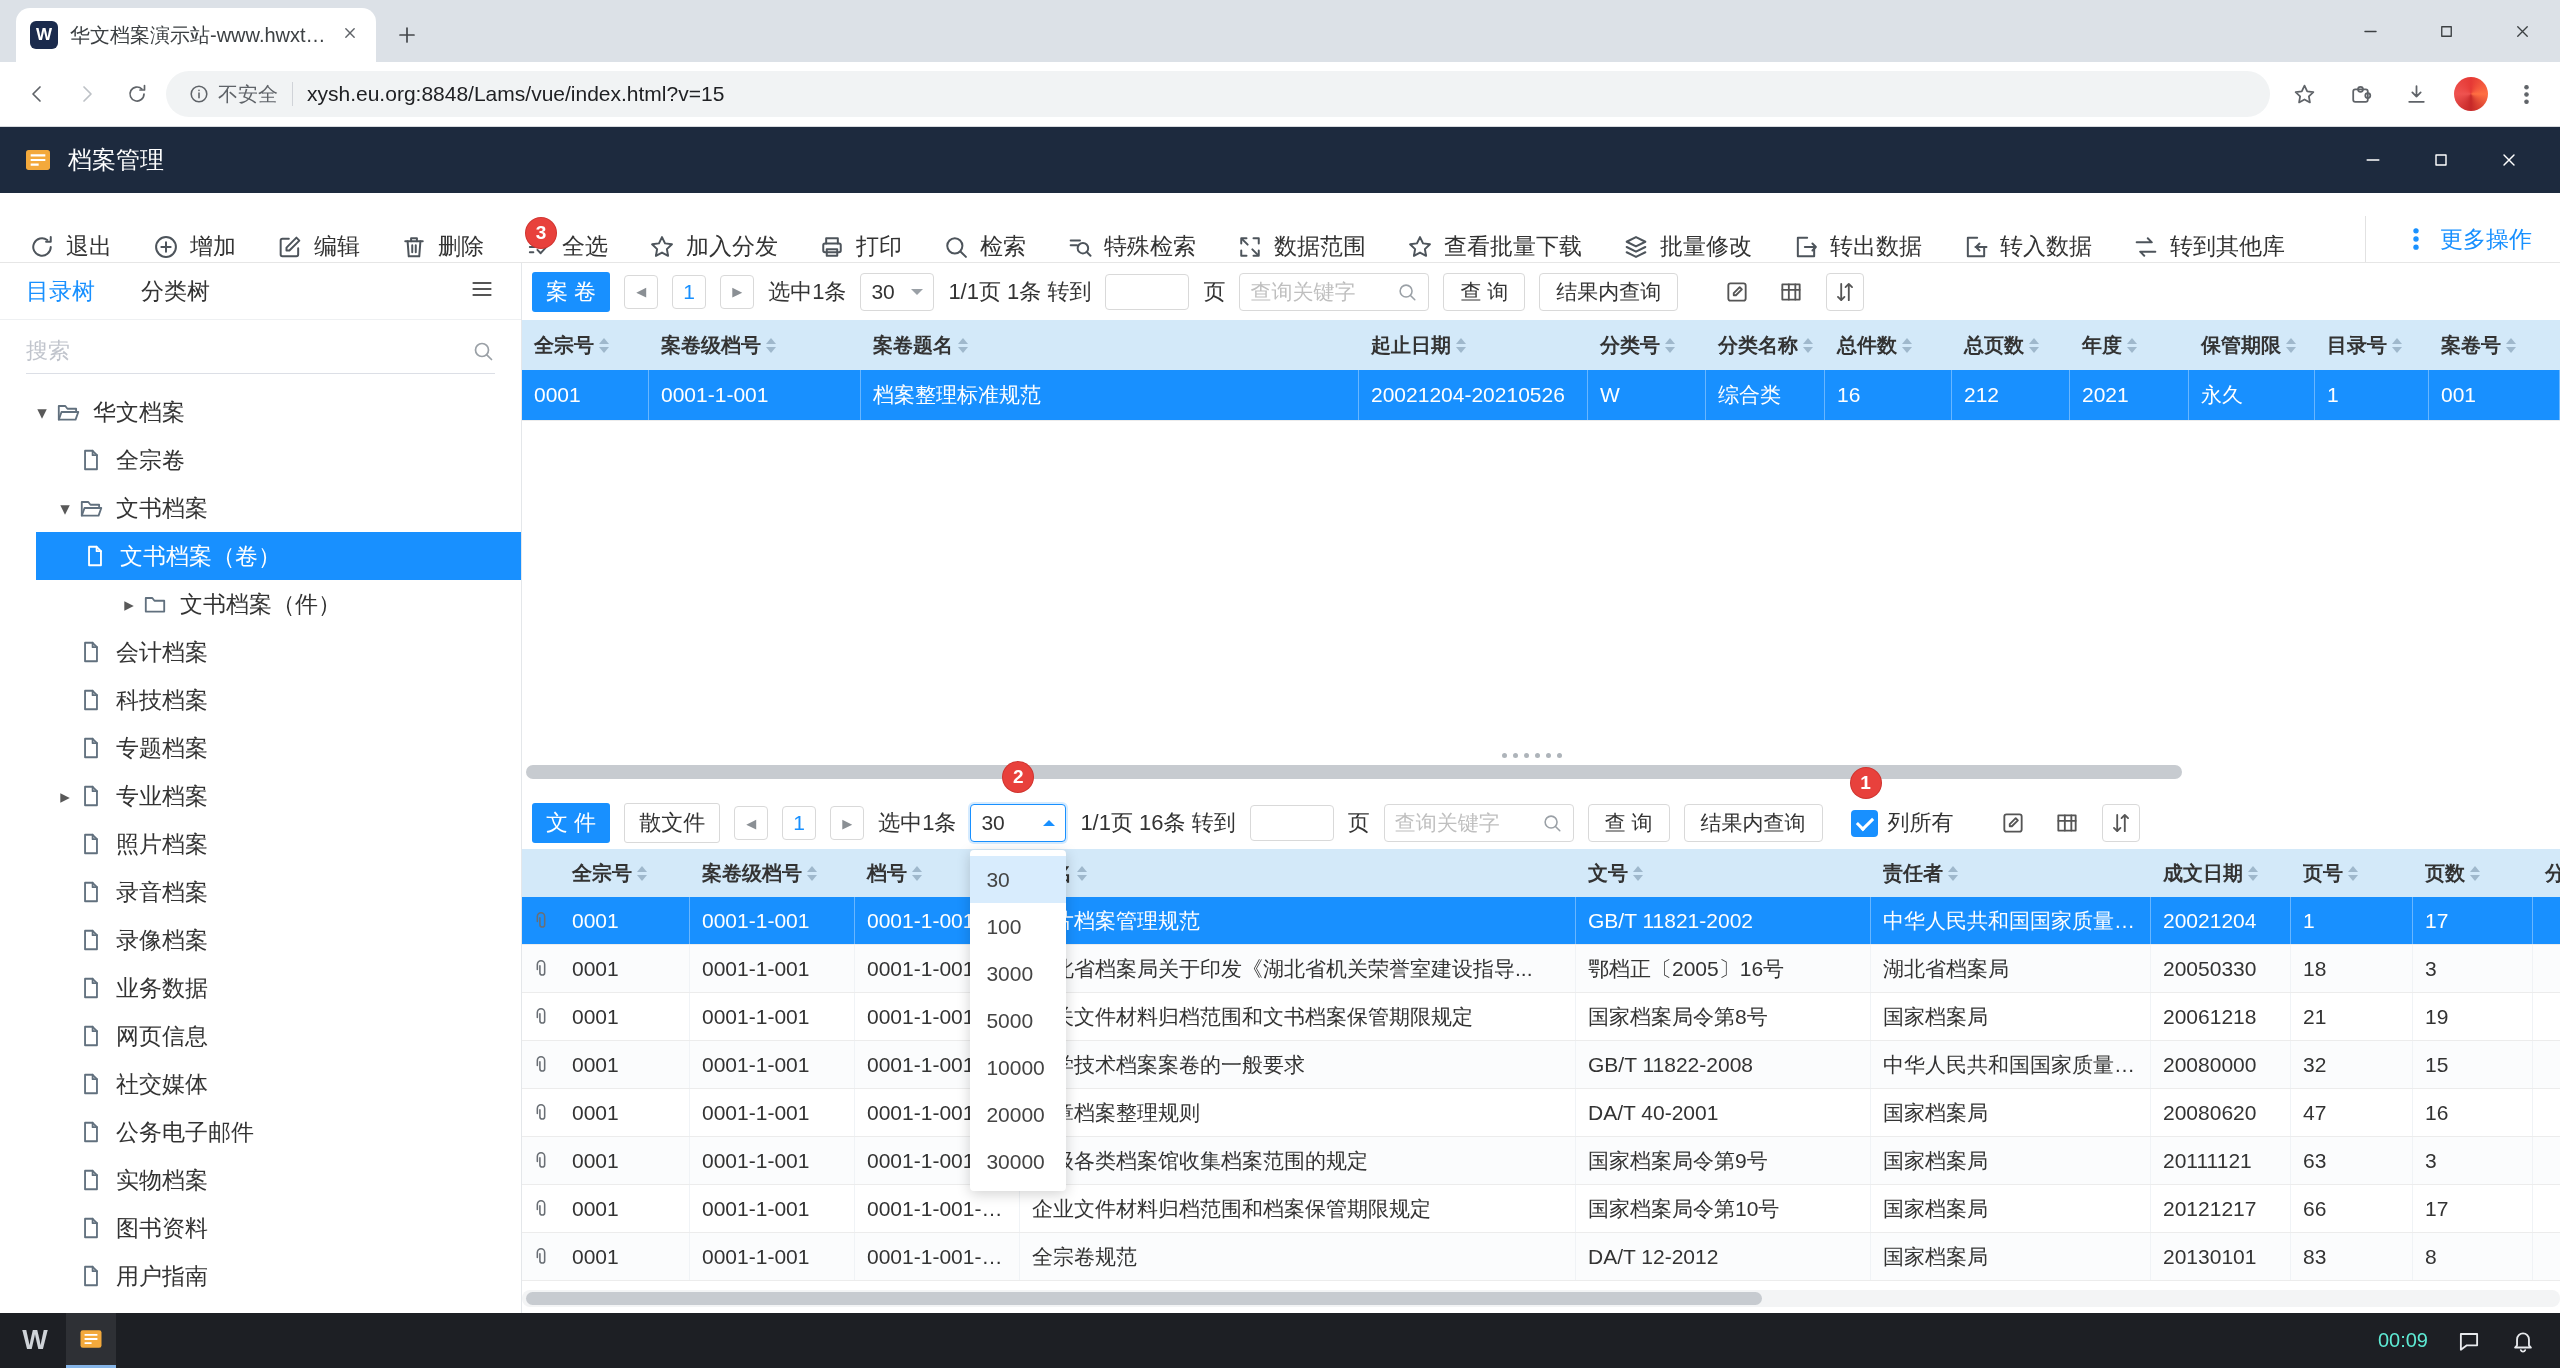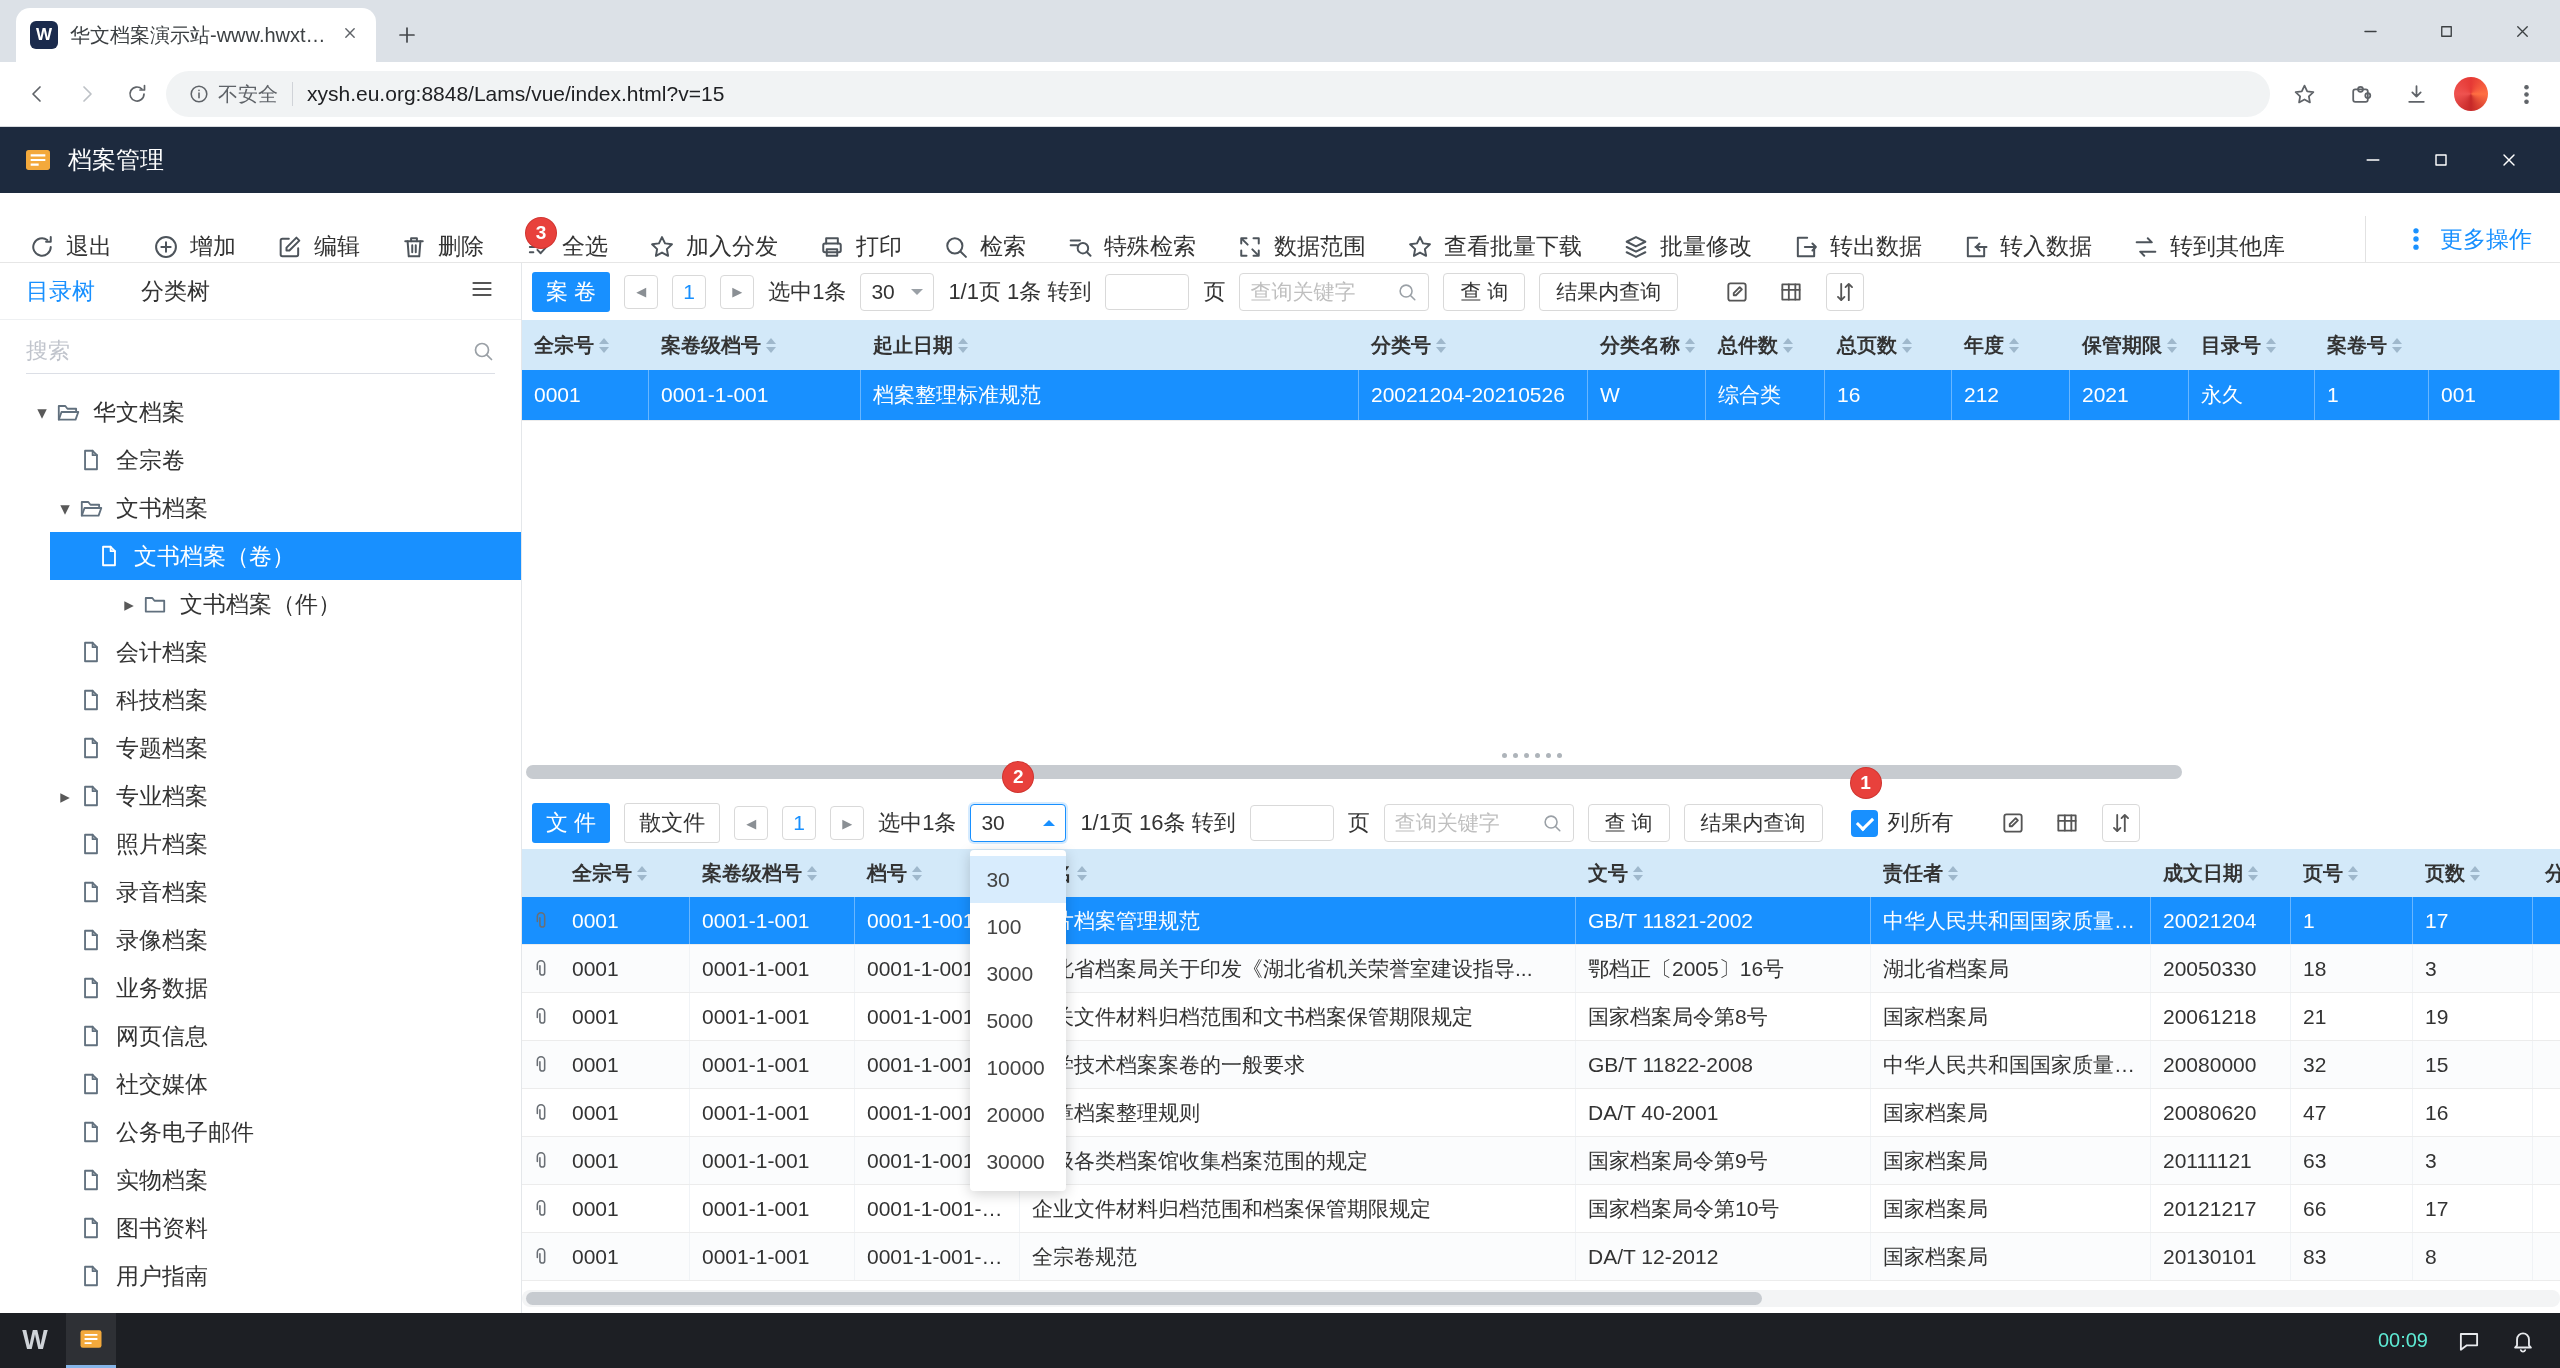--- a/index.html
+++ b/index.html
@@ -71,21 +71,21 @@
   .tree-item[data-arrow="down"] .tw-arrow::before{content:"▾"}
   .tree-item[data-arrow="right"] .tw-arrow::before{content:"▸"}
   .tw-icon{width:26px;height:26px;margin-right:12px;display:inline-flex}
   .tw-icon svg{width:26px;height:26px;stroke:#61707e;display:none}
   .tree-item[data-icon="doc"] svg.i-doc{display:block}
   .tree-item[data-icon="folder"] svg.i-folder{display:block}
   .tree-item[data-icon="folder-open"] svg.i-open{display:block}
   .tree-item[data-level="0"]{padding-left:29px}
   .tree-item[data-level="1"]{padding-left:52px}
   .tree-item[data-level="2"]{padding-left:116px}
-  .tree-item[data-selected="true"]{background:#1890ff;color:#fff;margin-left:50px;padding-left:20px}
+  .tree-item[data-selected="true"]{background:#1890ff;color:#fff;margin-left:36px;padding-left:20px}
   .tree-item[data-selected="true"] .tw-icon svg{stroke:#fff}
   .tree-item[data-selected="true"] .tw-arrow{color:#fff}
 
   
   .main{position:absolute;top:263px;left:522px;right:0;bottom:55px;background:#fff;overflow:hidden}
   .controls{display:flex;align-items:center;gap:14px;padding:0 10px;height:57px}
   .seg{height:40px;padding:0 14px;background:#1890ff;color:#fff;border:none;border-radius:3px;font-size:22px;font-family:inherit;white-space:nowrap}
   .seg.ghost{background:#fff;color:#333;border:1px solid #d9d9d9}
   .pgbtn{width:34px;height:34px;border:1px solid #d9d9d9;border-radius:4px;display:flex;align-items:center;justify-content:center;background:#fff;color:#8a8f94;font-size:13px;font-family:"DejaVu Sans",sans-serif}
   .pgnum{min-width:34px;height:34px;border:1px solid #d9d9d9;border-radius:4px;display:flex;align-items:center;justify-content:center;background:#fff;font-size:21px;color:#1890ff}
@@ -730,20 +730,27 @@
           </div>
 
           <div class="th">
             <span>案卷级档号</span>
             <span class="sort">
               <i class="up"></i>
               <i class="dn"></i>
             </span>
           </div>
 
+          <div class="th">
+            <span>案卷题名</span>
+            <span class="sort">
+              <i class="up"></i>
+              <i class="dn"></i>
+            </span>
+          </div>
 
           <div class="th">
             <span>起止日期</span>
             <span class="sort">
               <i class="up"></i>
               <i class="dn"></i>
             </span>
           </div>
 
           <div class="th">

